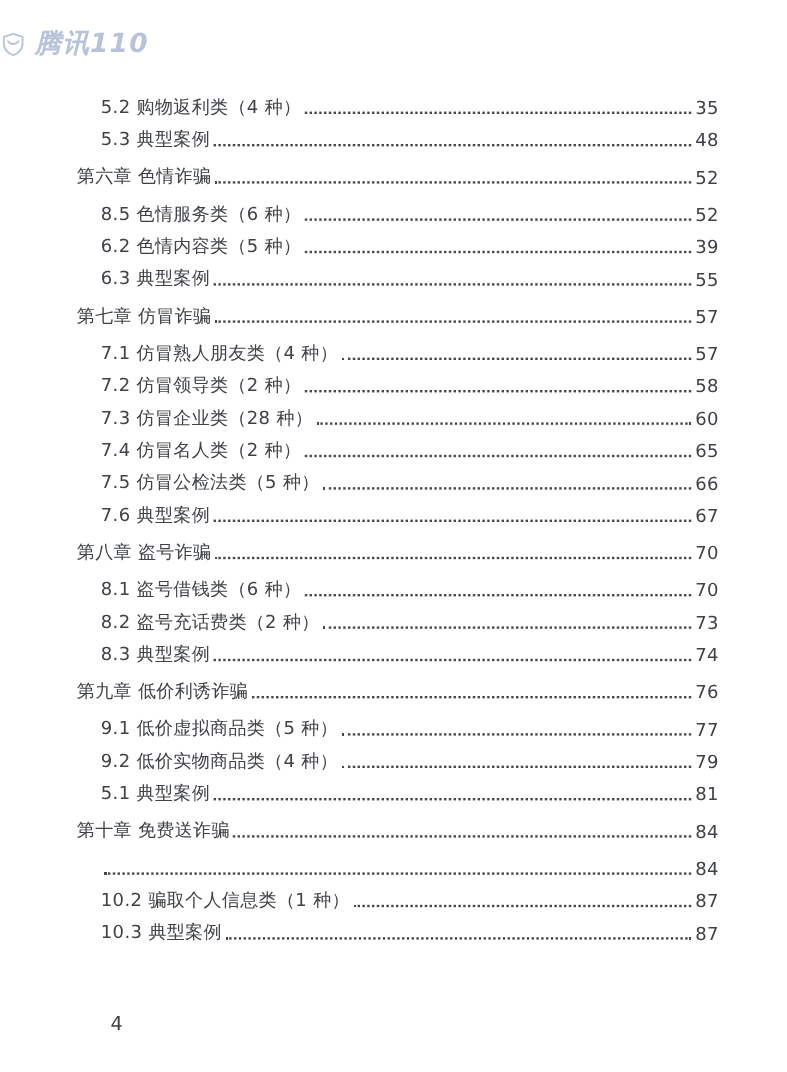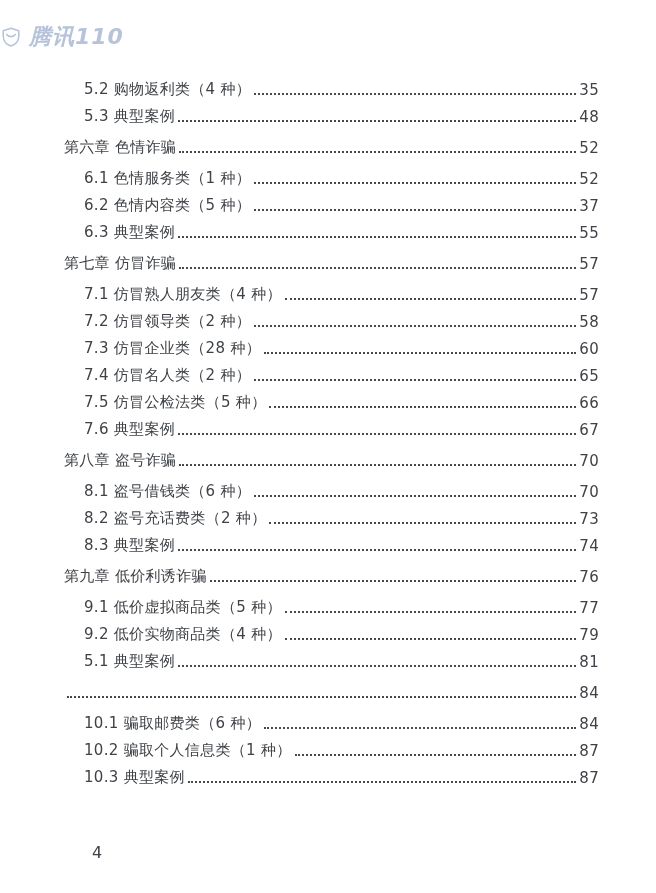--- a/index.html
+++ b/index.html
@@ -101,28 +101,28 @@
       <span class="toc-label">5.3 典型案例</span>
       <span class="toc-leader"></span>
       <span class="toc-page">48</span>
     </div>
     <div class="toc-row chapter">
       <span class="toc-label">第六章 色情诈骗</span>
       <span class="toc-leader"></span>
       <span class="toc-page">52</span>
     </div>
     <div class="toc-row sub">
-      <span class="toc-label">6.1 色情服务类（1 种）</span>
+      <span class="toc-label">8.5 色情服务类（6 种）</span>
       <span class="toc-leader"></span>
       <span class="toc-page">52</span>
     </div>
     <div class="toc-row sub">
       <span class="toc-label">6.2 色情内容类（5 种）</span>
       <span class="toc-leader"></span>
-      <span class="toc-page">37</span>
+      <span class="toc-page">39</span>
     </div>
     <div class="toc-row sub">
       <span class="toc-label">6.3 典型案例</span>
       <span class="toc-leader"></span>
       <span class="toc-page">55</span>
     </div>
     <div class="toc-row chapter">
       <span class="toc-label">第七章 仿冒诈骗</span>
       <span class="toc-leader"></span>
       <span class="toc-page">57</span>
@@ -191,25 +191,25 @@
       <span class="toc-label">9.2 低价实物商品类（4 种）</span>
       <span class="toc-leader"></span>
       <span class="toc-page">79</span>
     </div>
     <div class="toc-row sub">
       <span class="toc-label">5.1 典型案例</span>
       <span class="toc-leader"></span>
       <span class="toc-page">81</span>
     </div>
     <div class="toc-row chapter">
+      <span class="toc-label">第十章 免费送诈骗</span>
       <span class="toc-leader"></span>
       <span class="toc-page">84</span>
     </div>
     <div class="toc-row sub">
-      <span class="toc-label">10.1 骗取邮费类（6 种）</span>
       <span class="toc-leader"></span>
       <span class="toc-page">84</span>
     </div>
     <div class="toc-row sub">
       <span class="toc-label">10.2 骗取个人信息类（1 种）</span>
       <span class="toc-leader"></span>
       <span class="toc-page">87</span>
     </div>
     <div class="toc-row sub">
       <span class="toc-label">10.3 典型案例</span>

